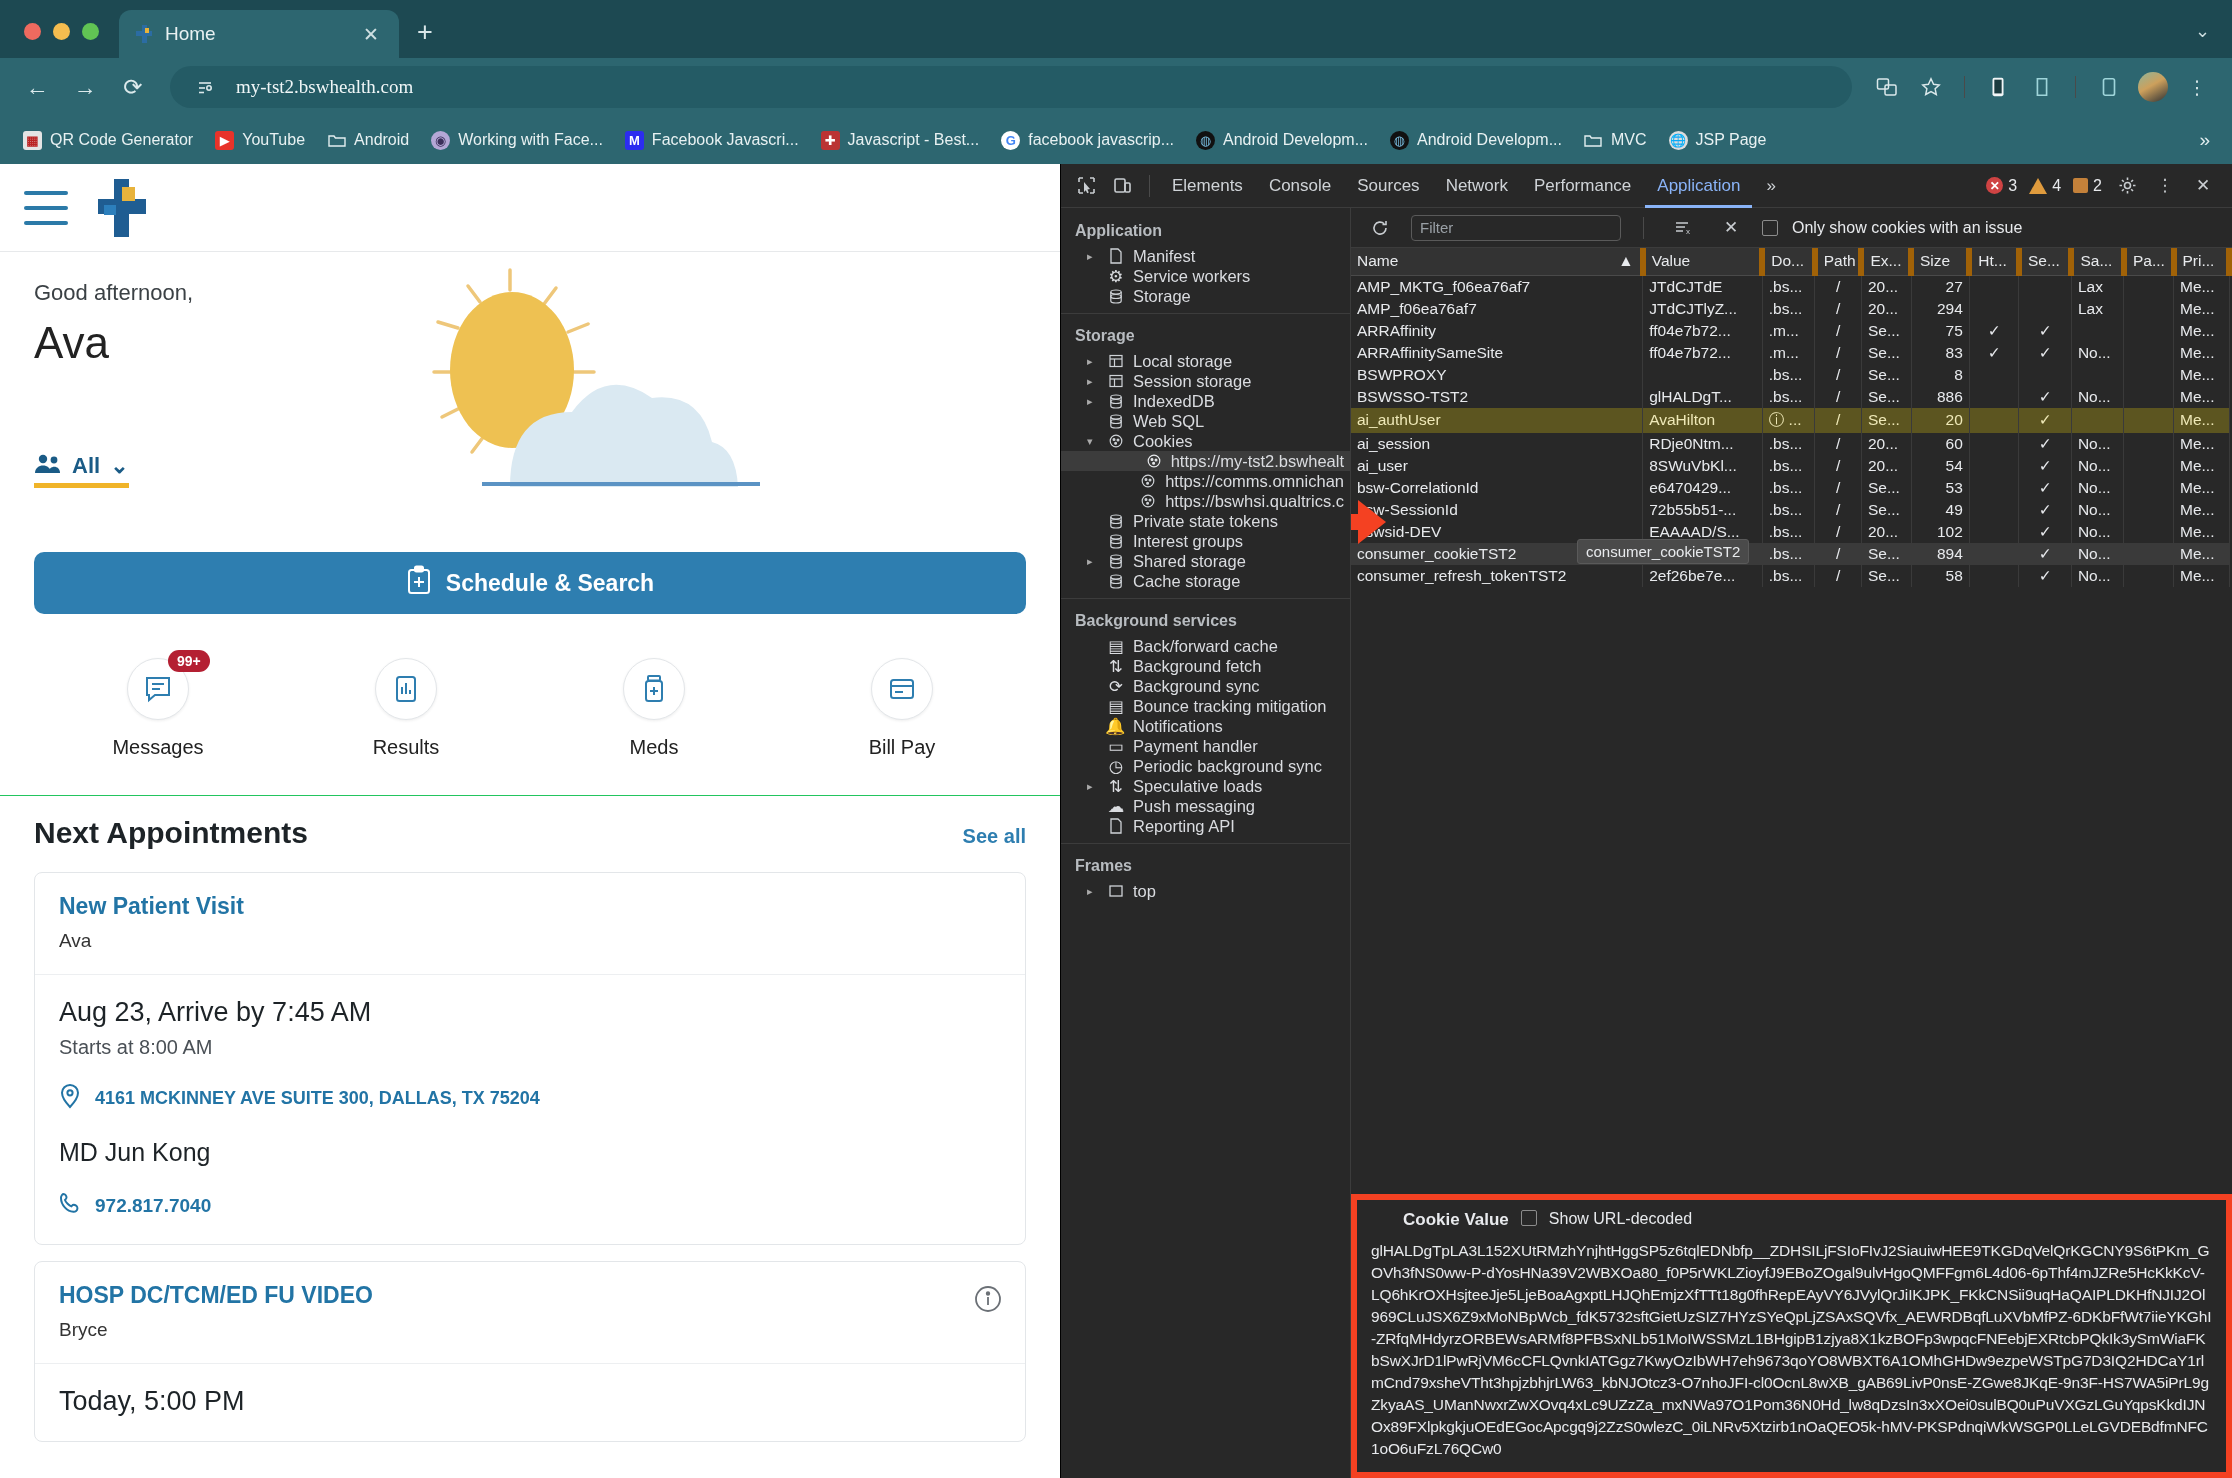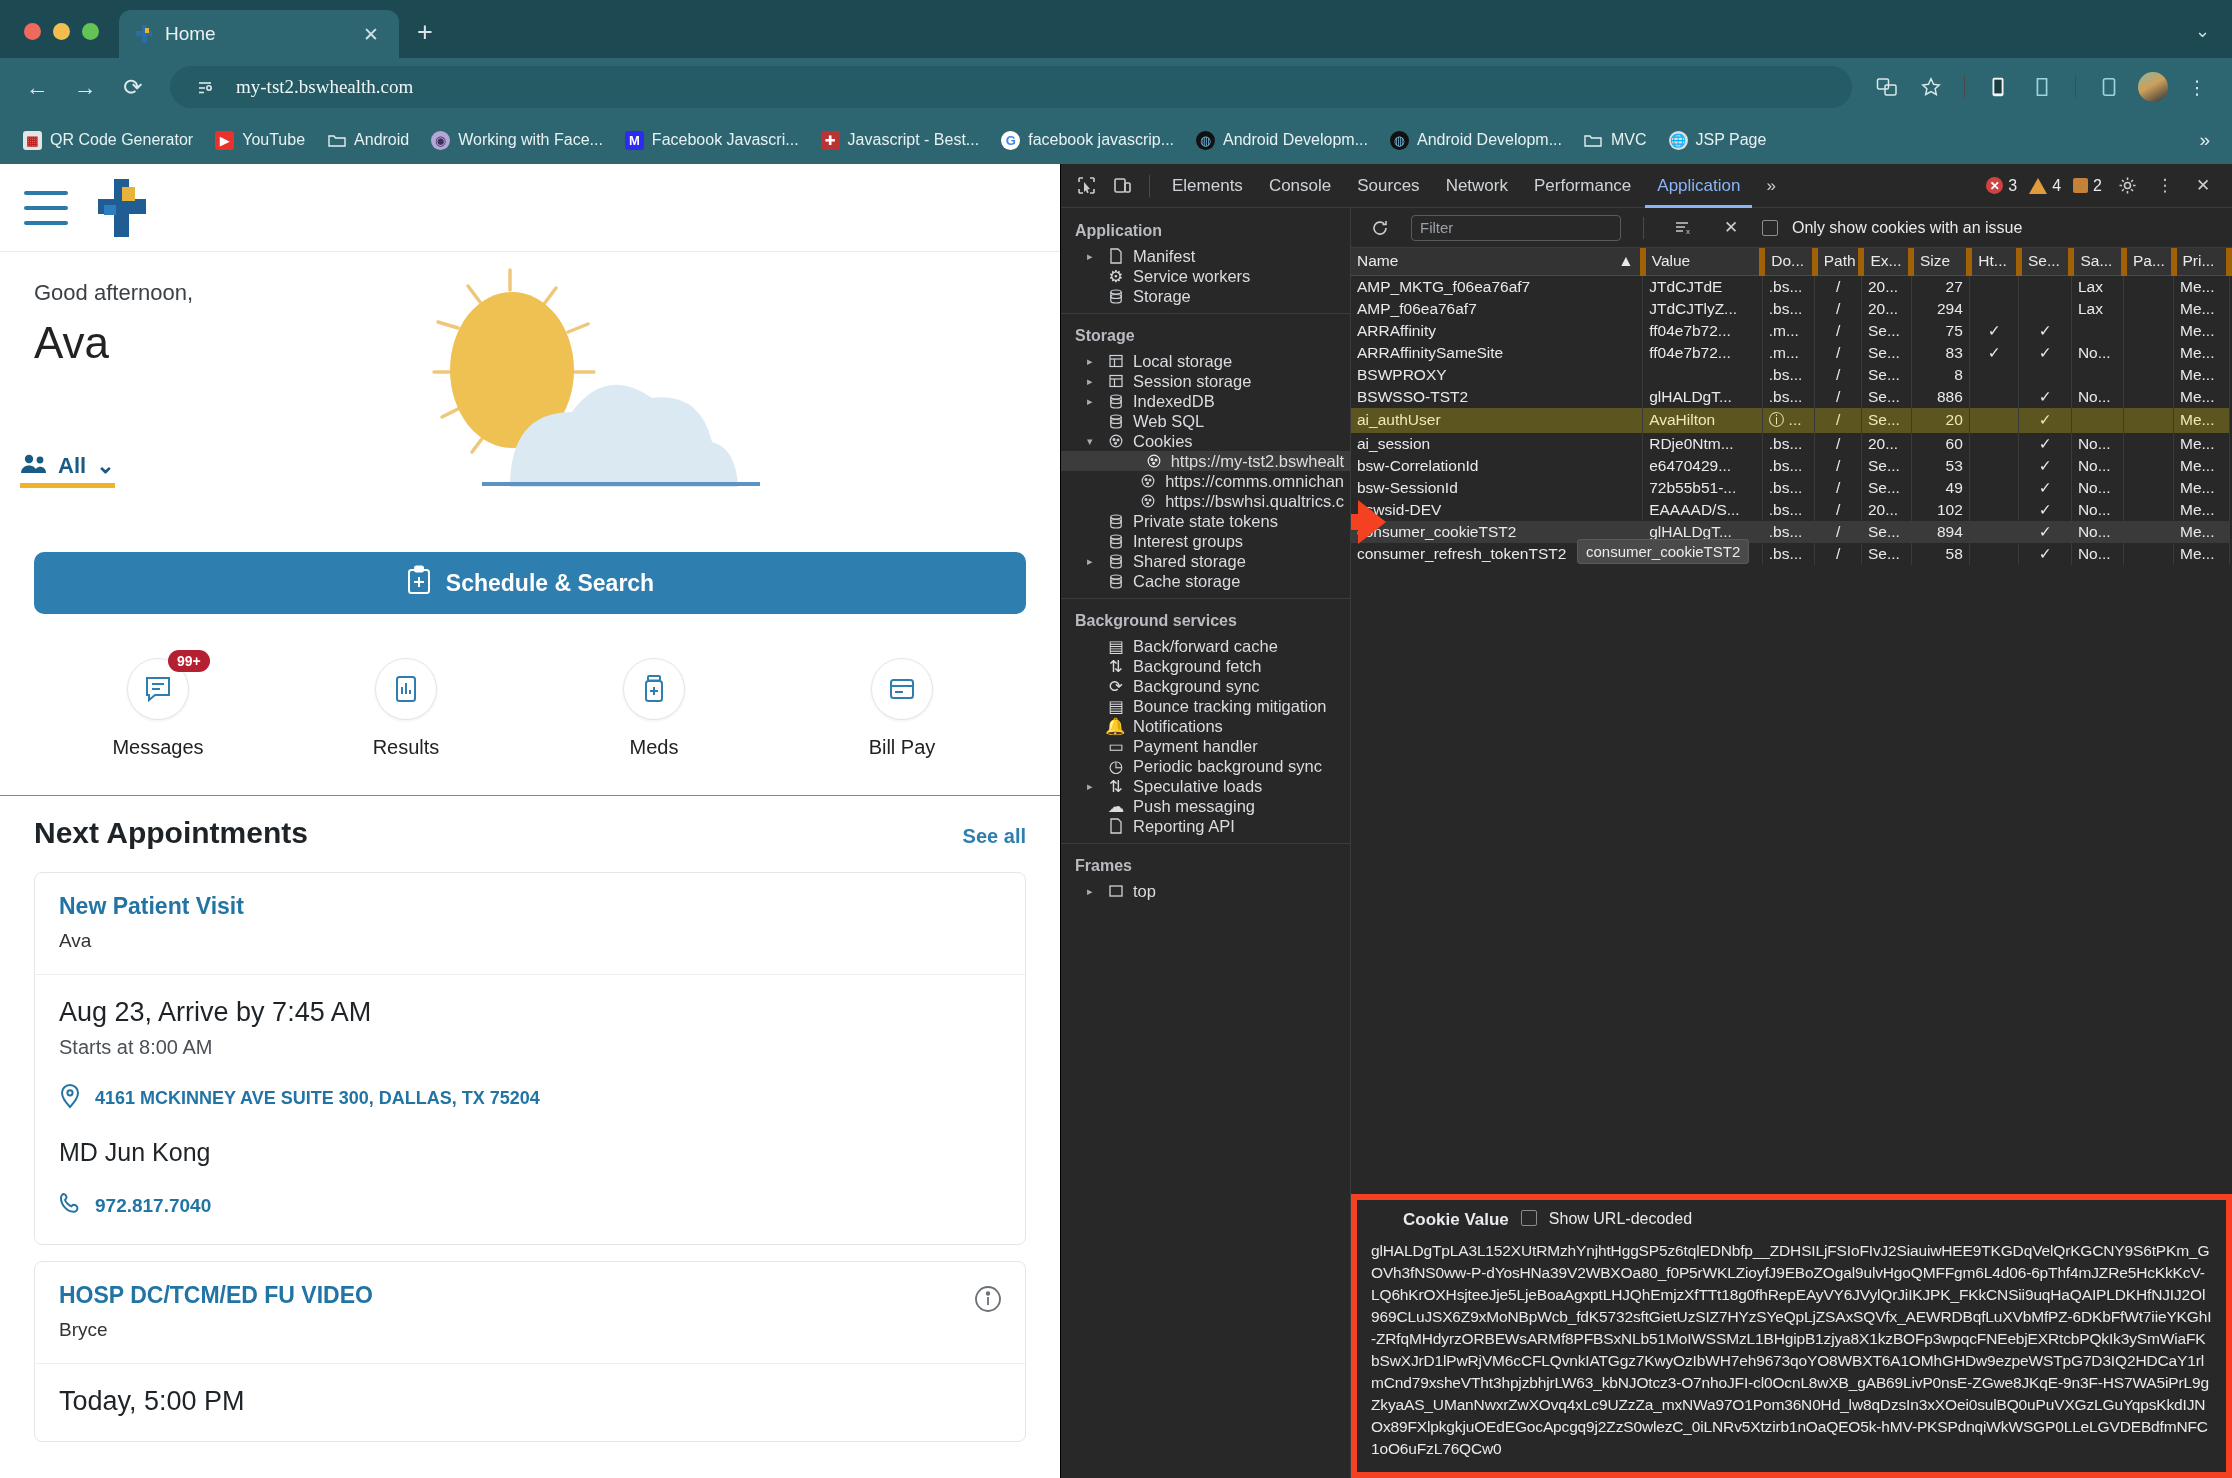--- a/index.html
+++ b/index.html
@@ -55,21 +55,21 @@
   
   .portal { width: 1060px; background: #fff; overflow: hidden; position: relative; display: flex; flex-direction: column; }
   .portal-header { height: 88px; display: flex; align-items: center; padding: 0 24px; gap: 26px; border-bottom: 1px solid #e7e9eb; }
   .hamburger { width: 44px; height: 34px; display: flex; flex-direction: column; justify-content: space-between; }
   .hamburger span { display: block; height: 4px; background: #2b7aa8; border-radius: 2px; }
   .logo { width: 56px; height: 62px; position: relative; }
 
   .greeting-wrap { padding: 28px 34px 0 34px; position: relative; height: 300px; }
   .greet-small { font-size: 22px; color: #3b4145; }
   .greet-name { font-size: 44px; color: #222; margin-top: 12px; font-weight: 400; }
-  .all-filter { position: absolute; bottom: 64px; left: 20px; display: flex; align-items: center; gap: 10px;
+  .all-filter { position: absolute; bottom: 64px; left: 34px; display: flex; align-items: center; gap: 10px;
                 border-bottom: 5px solid #f0b429; padding-bottom: 4px; }
   .all-filter-label { color: #1a5b86; font-size: 22px; font-weight: 600; }
   .weather-art { position: absolute; right: 300px; top: 10px; width: 400px; height: 230px; }
 
   .schedule-btn {
     margin: 0 34px; height: 62px; background: #2e7eb0; border-radius: 10px;
     display: flex; align-items: center; justify-content: center; gap: 14px; color: #fff; font-size: 23px; font-weight: 600;
   }
   .quick-row { display: flex; padding: 44px 34px 36px 34px; }
   .quick { flex: 1; display: flex; flex-direction: column; align-items: center; gap: 16px; position: relative; }
@@ -907,20 +907,33 @@
                     <td class="ctr">/</td>
                     <td>20...</td>
                     <td class="num">60</td>
                     <td class="ctr"></td>
                     <td class="ctr">✓</td>
                     <td>No...</td>
                     <td></td>
                     <td>Me...</td>
                   </tr>
                   <tr>
+                    <td>ai_user</td>
+                    <td>8SWuVbKl...</td>
+                    <td>.bs...</td>
+                    <td class="ctr">/</td>
+                    <td>20...</td>
+                    <td class="num">54</td>
+                    <td class="ctr"></td>
+                    <td class="ctr">✓</td>
+                    <td>No...</td>
+                    <td></td>
+                    <td>Me...</td>
+                  </tr>
+                  <tr>
                     <td>bsw-CorrelationId</td>
                     <td>e6470429...</td>
                     <td>.bs...</td>
                     <td class="ctr">/</td>
                     <td>Se...</td>
                     <td class="num">53</td>
                     <td class="ctr"></td>
                     <td class="ctr">✓</td>
                     <td>No...</td>
                     <td></td>

